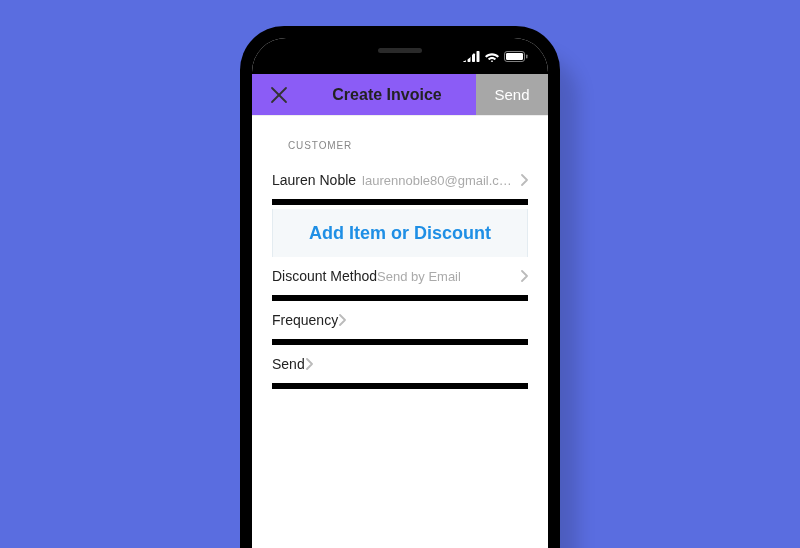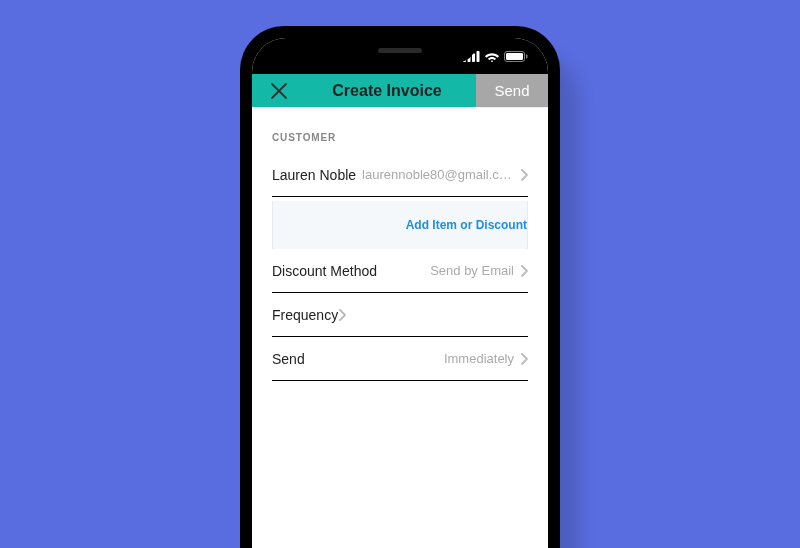--- a/index.html
+++ b/index.html
@@ -62,23 +62,23 @@
     }
     .status-right {
       display: flex;
       align-items: center;
       gap: 4px;
     }
     .status-right svg { display: block; }
     .nav-bar {
       display: flex;
       align-items: stretch;
-      height: 34px;
+      height: 42px;
       border-bottom: 1px solid #eee;
-      background: #14b8a6;
+      background: #8b5cf6;
     }
     .close-btn {
       width: 54px;
       display: flex;
       align-items: center;
       justify-content: center;
       cursor: pointer;
     }
     .close-btn svg { stroke: #333; }
     .nav-title {
@@ -102,60 +102,61 @@
       justify-content: center;
       cursor: pointer;
     }
     .content {
       padding: 0 20px;
     }
     .section-label {
       font-size: 10px;
       letter-spacing: 0.9px;
       color: #888;
-      font-weight: 700;
+      font-weight: 400;
       text-transform: uppercase;
       margin-top: 24px;
       margin-bottom: 10px;
+      margin-left: 16px;
     }
     .row {
       display: flex;
       align-items: center;
       height: 44px;
-      border-bottom: 1px solid #000000;
+      border-bottom: 6px solid #000000;
       cursor: pointer;
     }
     .row-label {
       font-size: 14px;
       color: #222;
       font-weight: 500;
       white-space: nowrap;
     }
     .row-value {
       flex: 1;
-      text-align: right;
+      text-align: left;
       font-size: 13px;
       color: #aaa;
       padding-right: 6px;
       overflow: hidden;
       text-overflow: ellipsis;
       white-space: nowrap;
     }
     .chev { flex-shrink: 0; }
     .chev svg { display: block; stroke: #bbb; }
     .add-item {
       background: #f5f8fa;
       border-left: 1px solid #e4ecf1;
       border-right: 1px solid #e4ecf1;
       height: 48px;
       display: flex;
       align-items: center;
-      justify-content: flex-end;
+      justify-content: center;
       color: #1f8fe5;
-      font-size: 12px;
+      font-size: 18px;
       font-weight: 600;
       margin-top: 4px;
       cursor: pointer;
     }
     .customer-row .row-value { padding-left: 6px; text-align: left; }
   </style>
 </head>
 <body>
 
 <div class="phone">
@@ -229,21 +230,20 @@
         <span class="row-label">Frequency</span>
         <span class="chev">
           <svg width="8" height="12" viewBox="0 0 8 12" fill="none" stroke-width="1.8" stroke-linecap="round" stroke-linejoin="round">
               <polyline points="2,1 7,6 2,11"></polyline>
             </svg>
         </span>
       </div>
 
       <div class="row">
         <span class="row-label">Send</span>
-        <span class="row-value">Immediately</span>
         <span class="chev">
           <svg width="8" height="12" viewBox="0 0 8 12" fill="none" stroke-width="1.8" stroke-linecap="round" stroke-linejoin="round">
               <polyline points="2,1 7,6 2,11"></polyline>
             </svg>
         </span>
       </div>
 
     </div>
   </div>
 </div>

